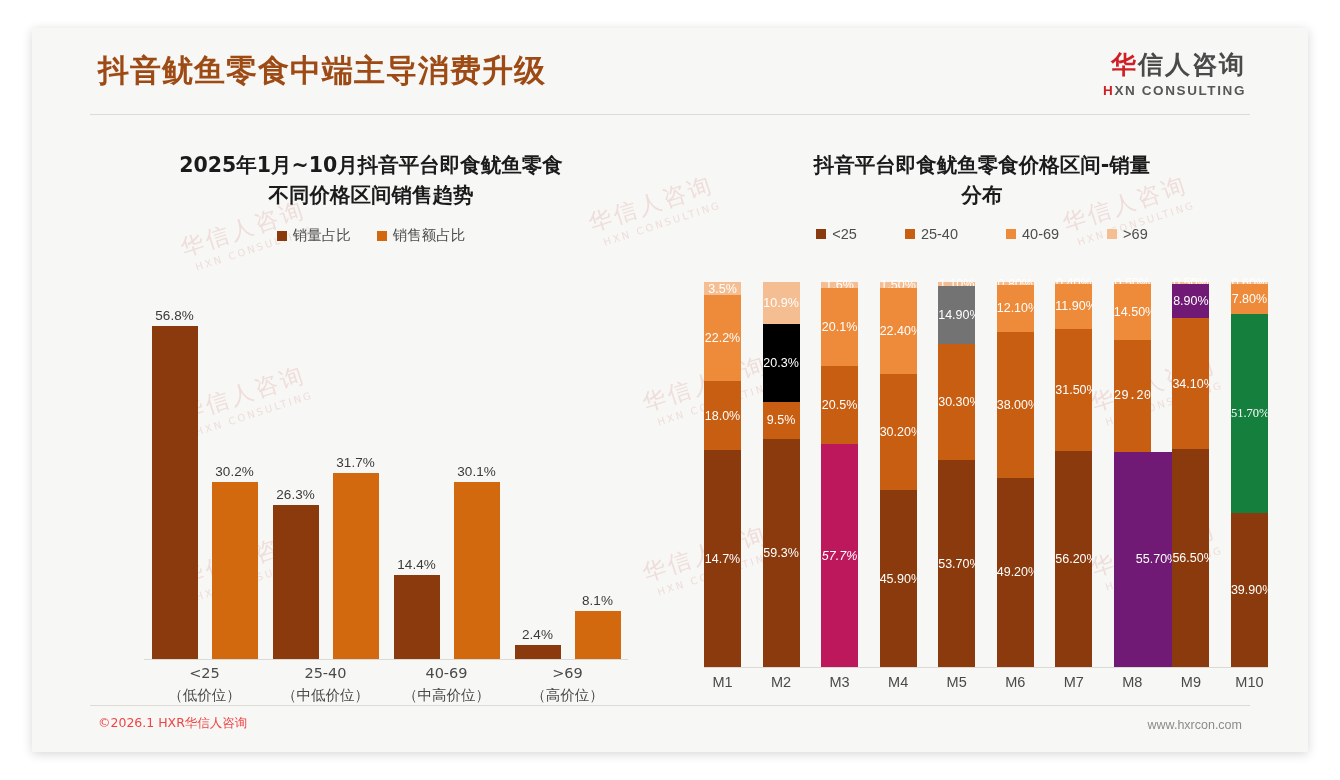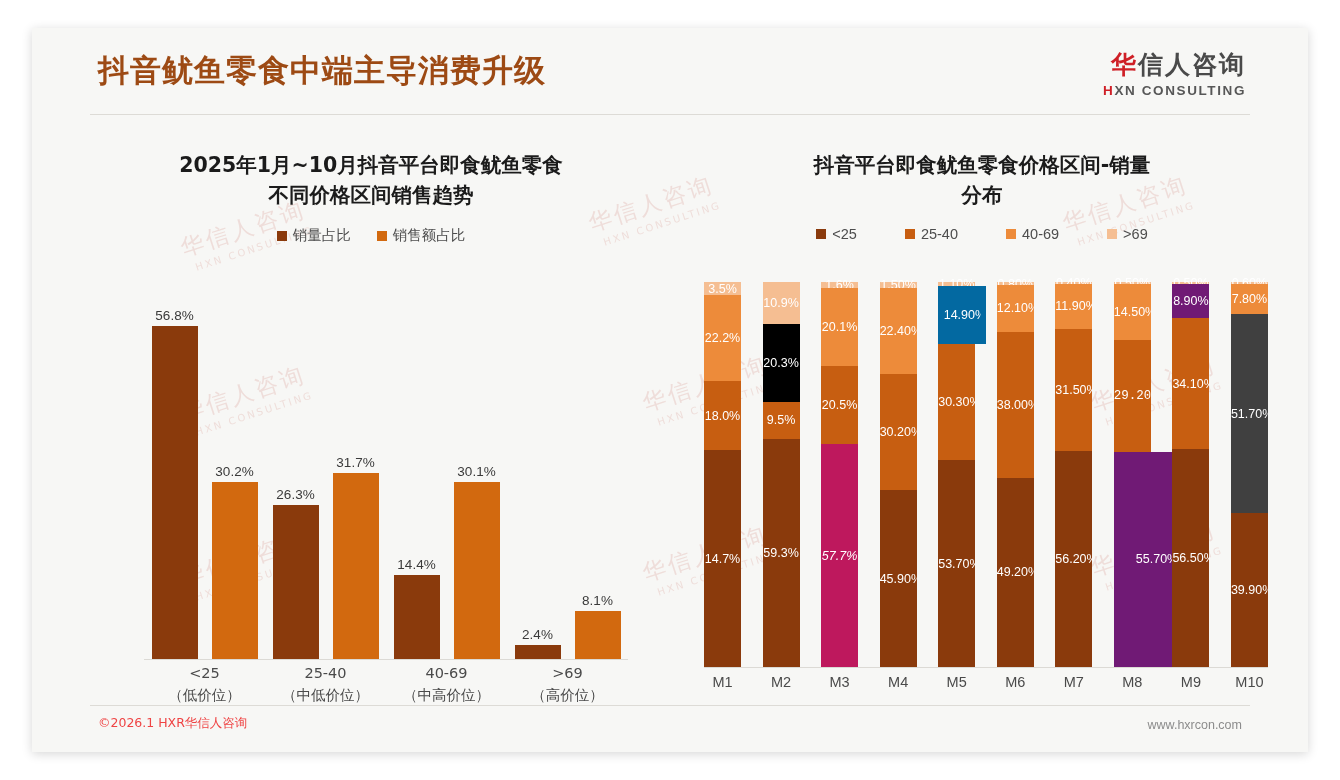--- a/index.html
+++ b/index.html
@@ -353,21 +353,21 @@
               <span>30.20%</span>
             </div>
             <div class="rseg" style="background: rgb(138, 58, 12); height: 45.9%;">
               <span>45.90%</span>
             </div>
           </div>
           <div class="rbar">
             <div class="rseg" style="background: rgb(245, 190, 146); height: 1.1%;">
               <span>1.10%</span>
             </div>
-            <div class="rseg" style="background: #0369a1; height: 14.9%; padding-left: 11px;">
+            <div class="rseg" style="background: #737373; height: 14.9%;">
               <span>14.90%</span>
             </div>
             <div class="rseg" style="background: rgb(199, 94, 17); height: 30.3%;">
               <span>30.30%</span>
             </div>
             <div class="rseg" style="background: rgb(138, 58, 12); height: 53.7%;">
               <span>53.70%</span>
             </div>
           </div>
           <div class="rbar">
@@ -426,21 +426,21 @@
               <span>56.50%</span>
             </div>
           </div>
           <div class="rbar">
             <div class="rseg" style="background: rgb(245, 190, 146); height: 0.6%;">
               <span>0.60%</span>
             </div>
             <div class="rseg" style="background: rgb(237, 139, 58); height: 7.8%;">
               <span>7.80%</span>
             </div>
-            <div class="rseg" style="background: #404040; height: 51.7%;">
+            <div class="rseg" style="background: #15803d; height: 51.7%; font-family: Liberation Serif, serif;">
               <span>51.70%</span>
             </div>
             <div class="rseg" style="background: rgb(138, 58, 12); height: 39.9%;">
               <span>39.90%</span>
             </div>
           </div>
         </div>
       <div id="right-axis"></div>
       <div id="right-cats">
           <div class="rcat">M1</div>

